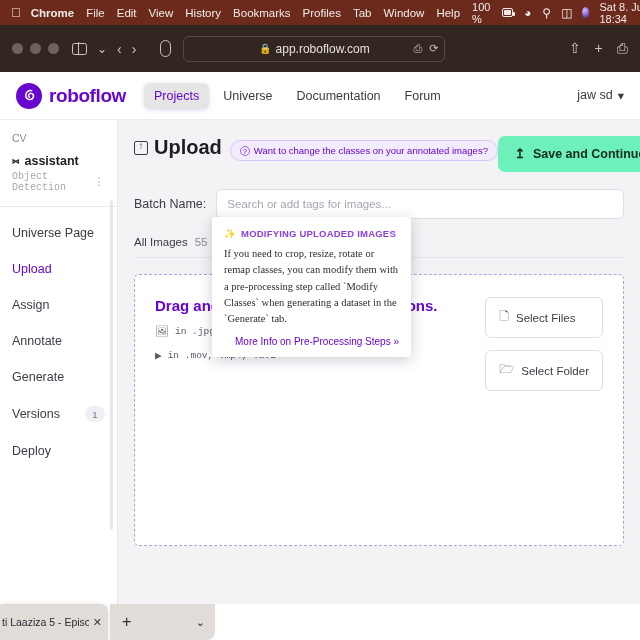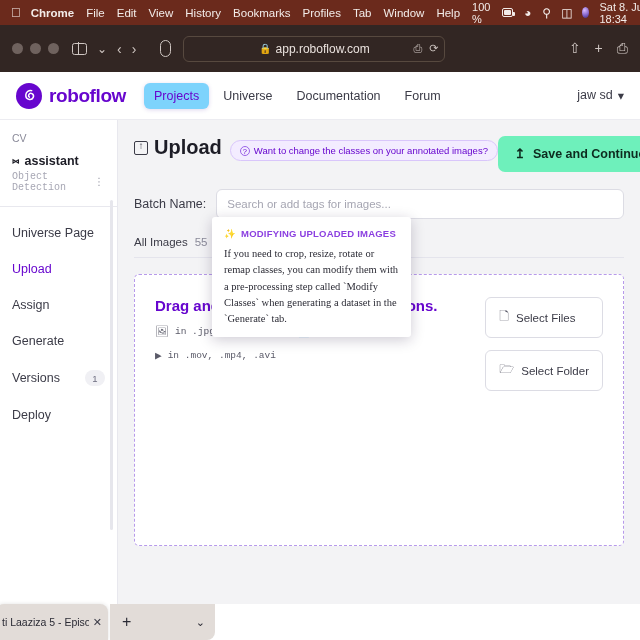--- a/index.html
+++ b/index.html
@@ -97,21 +97,21 @@
     width: 26px; height: 26px; border-radius: 50%;
     background: #6706ce; display: flex; align-items: center; justify-content: center;
     margin-right: 7px;
   }
   .logo-text { color: #6706ce; font-size: 19px; font-weight: bold; letter-spacing: -0.4px; }
   .nav { display: flex; align-items: center; margin-left: 18px; gap: 4px; }
   .nav a {
     font-size: 12.5px; color: #3b3b47; padding: 6px 10px; border-radius: 6px;
     text-decoration: none; white-space: nowrap;
   }
-  .nav a.active { color: #6706ce; background: #7dd3fc; box-shadow: 0 1px 4px rgba(80,40,160,.18); }
+  .nav a.active { color: #6706ce; background: #e5e5e5; box-shadow: 0 1px 4px rgba(80,40,160,.18); }
   .user {
     margin-left: auto; font-size: 12.5px; color: #3b3b47;
     display: flex; align-items: flex-start; gap: 5px;
   }
 
   .body-row { display: flex; height: 484px; }
 
   
   .sidebar {
     width: 118px; background: #ffffff; border-right: 1px solid #e8e8ee;
@@ -361,20 +361,23 @@
           <div class="sb-item">
             <span>Universe Page</span>
           </div>
           <div class="sb-item active">
             <span>Upload</span>
           </div>
           <div class="sb-item">
             <span>Assign</span>
           </div>
           <div class="sb-item">
+            <span>Annotate</span>
+          </div>
+          <div class="sb-item">
             <span>Generate</span>
           </div>
           <div class="sb-item">
             <span>Versions</span>
             <span class="sb-badge">1</span>
           </div>
           <div class="sb-item">
             <span>Deploy</span>
           </div>
         </div>
@@ -438,20 +441,21 @@
       </section>
     </div>
   </div>
 
   <div class="popover">
     <div class="pop-head">
       <span>✨</span>
       <span>MODIFYING UPLOADED IMAGES</span>
     </div>
     <div class="pop-body">If you need to crop, resize, rotate or remap classes, you can modify them with a pre-processing step called `Modify Classes` when generating a dataset in the `Generate` tab.</div>
+    <a href="#" class="pop-link">More Info on Pre-Processing Steps  »</a>
   </div>
 
   <div class="bottombar">
     <div class="btab">
       <span class="label">ti Laaziza 5 - Episode 9 4</span>
       <span class="x">✕</span>
     </div>
     <div class="bplus">
       <span class="plus">+</span>
       <span class="cv">⌄</span>

